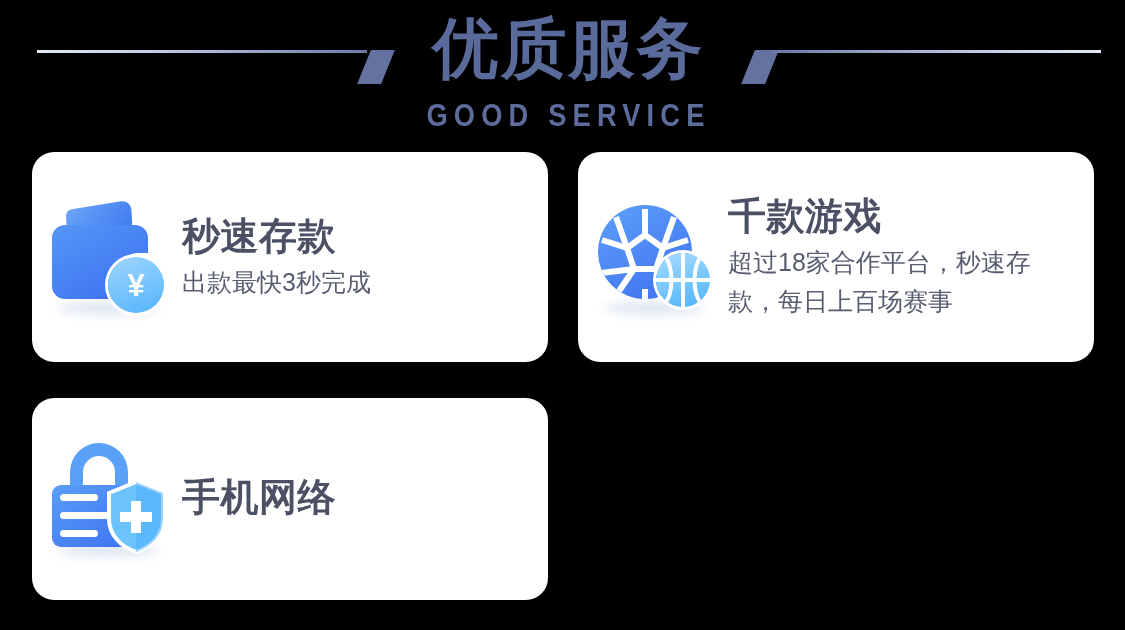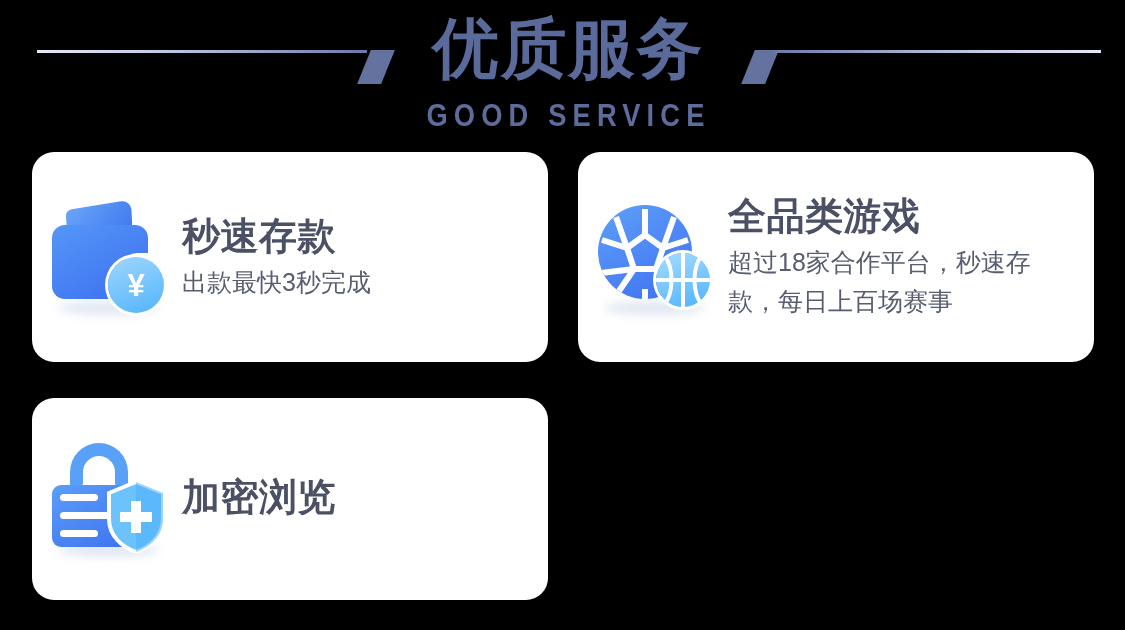--- a/index.html
+++ b/index.html
@@ -413,21 +413,21 @@
               <line x1="27" y1="0" x2="27" y2="54"></line>
               <line x1="0" y1="27" x2="54" y2="27"></line>
               <path d="M8,2 C18,14 18,40 8,52"></path>
               <path d="M46,2 C36,14 36,40 46,52"></path>
             </g>
           </svg>
         </div>
       </div>
     </div>
     <div class="card-text">
-      <div class="card-title">全品类游戏</div>
+      <div class="card-title">千款游戏</div>
       <div class="card-desc">超过18家合作平台，秒速存款，每日上百场赛事</div>
     </div>
   </div>
 
   <div class="card">
     <div class="card-icon">
       <div class="icon-stage">
         <div class="icon-shadow"></div>
         <div class="lock-shackle"></div>
         <div class="lock-body"></div>
@@ -437,18 +437,18 @@
         <div class="shield">
           <svg width="60" height="72" viewBox="0 0 60 72">
             <path d="M30,1 L57,12 L57,38 C57,55 44,66 30,71 C16,66 3,55 3,38 L3,12 Z" fill="#6cc3fc" stroke="#ffffff" stroke-width="4"></path>
             <path d="M30,1 L57,12 L57,38 C57,55 44,66 30,71 Z" fill="#4fb0fa" opacity="0.55"></path>
             <path d="M25,20 L35,20 L35,31 L46,31 L46,41 L35,41 L35,52 L25,52 L25,41 L14,41 L14,31 L25,31 Z" fill="#ffffff"></path>
           </svg>
         </div>
       </div>
     </div>
     <div class="card-text">
-      <div class="card-title">加密浏览</div>
+      <div class="card-title">手机网络</div>
     </div>
   </div>
 
 
 </div>
 
 </body></html>

